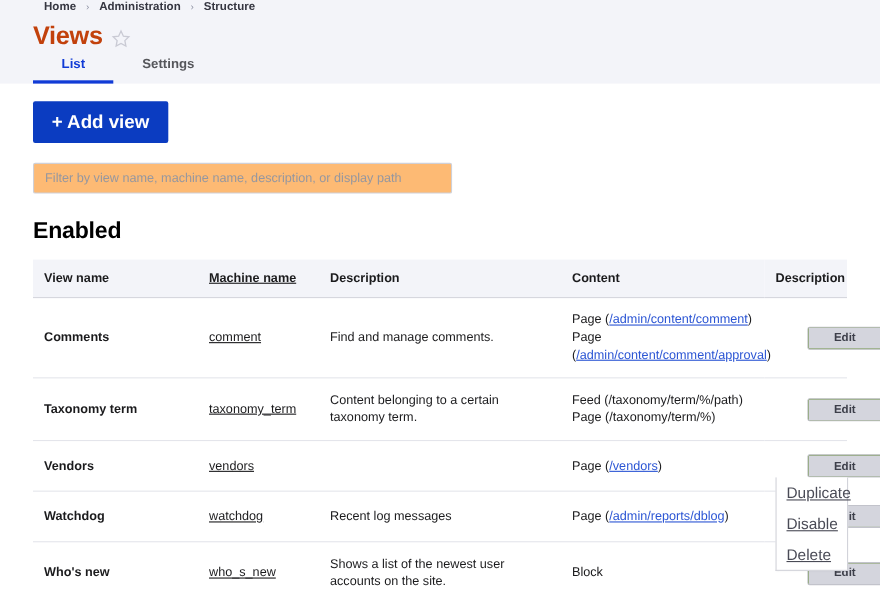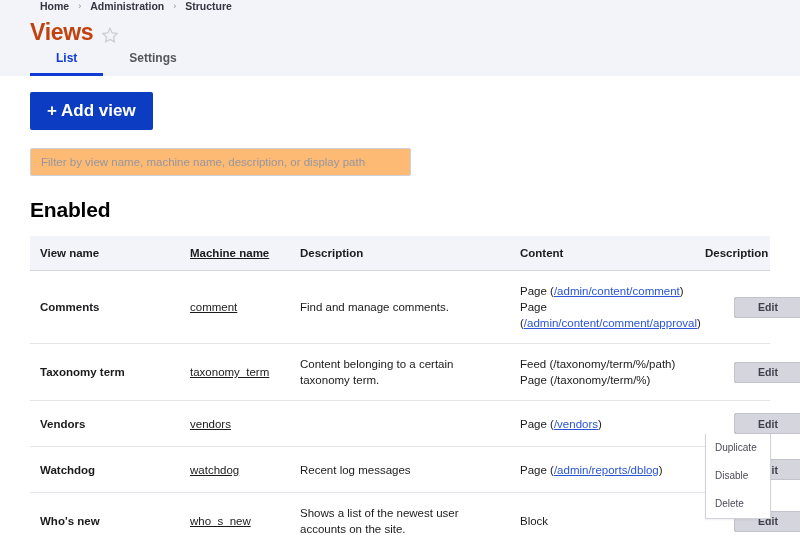--- a/index.html
+++ b/index.html
@@ -203,25 +203,26 @@
     top: 21px;
     left: 0;
     width: 66px;
     background: #ffffff;
     border: 1px solid #d2d3da;
     border-top: none;
     z-index: 40;
     box-shadow: 0 1px 2px rgba(0,0,0,0.06);
   }
   .dropdown-menu .menu-item {
-    font-size: 10px;
+    font-size: 14px;
     color: #4a4b56;
     padding: 6px 9px;
     cursor: pointer;
     white-space: nowrap;
+    text-decoration: underline;
   }
 </style>
 </head>
 <body>
 
 <div class="page">
 
   <div class="top-area">
 
     <nav class="breadcrumb" id="breadcrumb">

